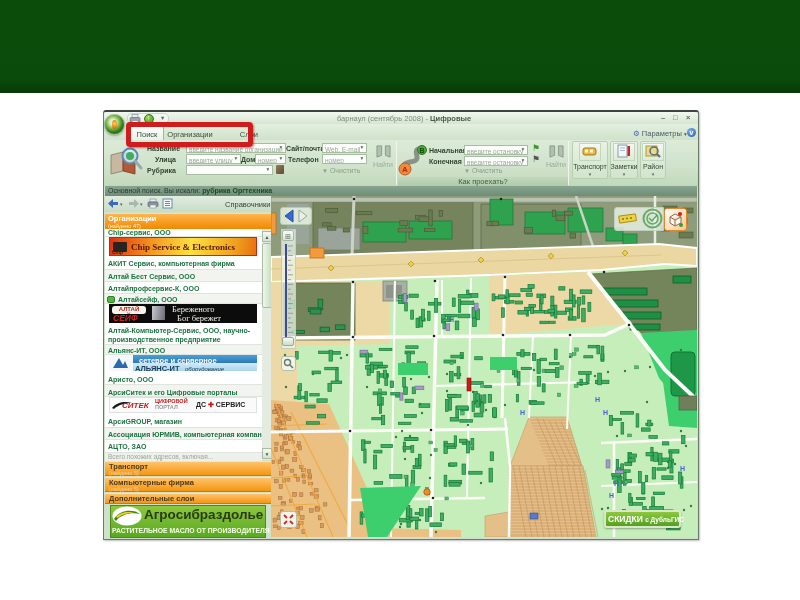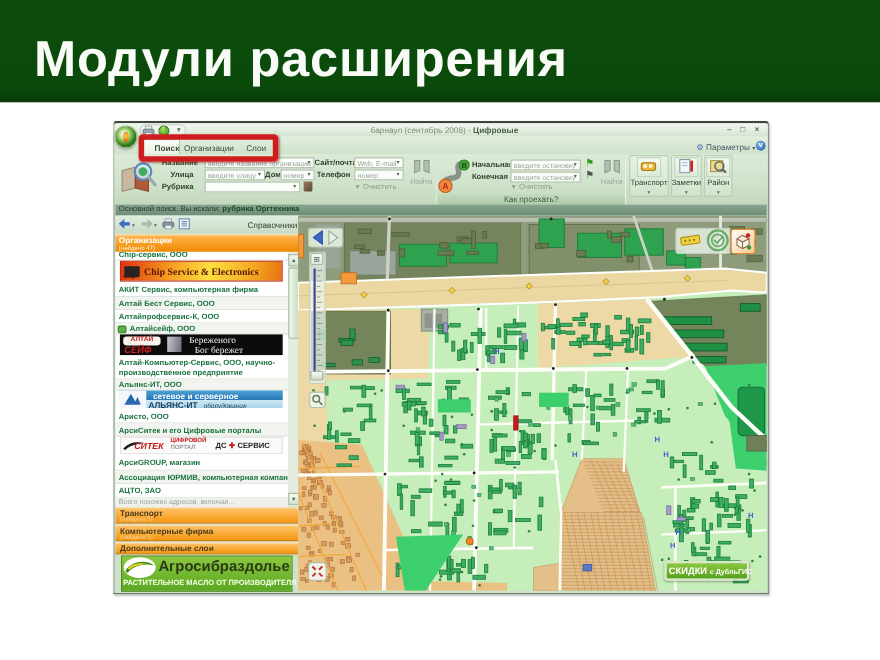--- a/index.html
+++ b/index.html
@@ -2,21 +2,20 @@
 <html><head><meta charset="utf-8"><style>
 *{margin:0;padding:0;box-sizing:border-box}
 body{width:800px;height:600px;background:#ffffff;font-family:"Liberation Sans",sans-serif;overflow:hidden;position:relative}
 #slide{position:absolute;left:0;top:0;width:800px;height:600px}
 .abs{position:absolute}
 </style></head><body>
 <div id="slide">
 
 <div class="abs" style="left:0;top:0;width:800px;height:93px;background:linear-gradient(#0b4c0b,#0a4a0a 86%,#073a07)"></div>
 
-<div class="abs" style="left:31px;top:26px;font-size:46px;font-weight:bold;color:#f8fbf6;letter-spacing:0.7px">Модули расширения</div>
 
 <div class="abs" style="left:103px;top:110px;width:596px;height:430px;background:#cfe0cb;border:1px solid #6a7a68;border-top:2px solid #3c463c;border-radius:3px 3px 0 0;box-shadow:1px 1px 2px rgba(0,0,0,0.25)"></div>
 
 <div class="abs" style="left:104px;top:112px;width:594px;height:12px;background:linear-gradient(#f2f8f0,#d5e5d1);border-radius:3px 3px 0 0"></div>
 
 <div class="abs" style="left:337px;top:114px;font-size:7.5px;color:#7a8d7a">барнаул (сентябрь 2008) - <b style="color:#4a5d4a">Цифровые</b></div>
 
 <div class="abs" style="left:661px;top:113px;font-size:7.5px;color:#5a6a5a;font-weight:bold">–</div>
 <div class="abs" style="left:673px;top:113px;font-size:7.5px;color:#5a6a5a;font-weight:bold">□</div>
 <div class="abs" style="left:686px;top:113px;font-size:7.5px;color:#5a6a5a;font-weight:bold">×</div>
@@ -32,25 +31,25 @@
       <rect x="3" y="6.5" width="6" height="3" fill="#f4f6f8" stroke="#8a94a0" stroke-width="0.7"></rect>
     </svg>
 
 <div class="abs" style="left:144px;top:114px;width:10px;height:10px;border-radius:50%;background:radial-gradient(circle at 35% 30%,#9ed64e,#3f9a20);border:1px solid #2f7a18"></div>
 <div class="abs" style="left:146.5px;top:114px;font-size:7px;color:#e8ffe0;font-weight:bold">↑</div>
 
 <div class="abs" style="left:161px;top:114px;font-size:6.5px;color:#5a6a5a">▾</div>
 
 <div class="abs" style="left:104px;top:124px;width:594px;height:16px;background:linear-gradient(#e4efe0,#cfe2ca)"></div>
 
-<div class="abs" style="left:130px;top:126px;width:34px;height:14px;background:linear-gradient(#fbfdfa,#eaf2e6);border:1px solid #9fb89a;border-bottom:none;border-radius:2px 2px 0 0;font-size:7.5px;font-weight:bold;color:#3a4a3a;text-align:right;padding-top:3px">Поиск</div>
+<div class="abs" style="left:130px;top:126px;width:34px;height:14px;background:linear-gradient(#fbfdfa,#eaf2e6);border:1px solid #9fb89a;border-bottom:none;border-radius:2px 2px 0 0;font-size:7.5px;font-weight:normal;color:#3a4a3a;text-align:center;padding-top:3px">Поиск</div>
 
 <div class="abs" style="left:167px;top:130px;width:46px;font-size:7.5px;color:#3a4a3a;text-align:center">Организации</div>
 
-<div class="abs" style="left:221px;top:130px;width:21px;font-size:7.5px;color:#3a4a3a;text-align:right">Слои</div>
+<div class="abs" style="left:237px;top:130px;width:21px;font-size:7.5px;color:#3a4a3a;text-align:right">Слои</div>
 
 <div class="abs" style="left:633px;top:129px;font-size:7.5px;color:#4a5a6a"><span style="color:#4a6ab0">⚙</span> Параметры <span style="font-size:5.5px">▾</span></div>
 
 <div class="abs" style="left:687px;top:128px;width:9px;height:9px;border-radius:50%;background:radial-gradient(circle at 35% 30%,#7ab0e8,#2a5ab0);color:#fff;font-size:7px;font-weight:bold;text-align:center;line-height:9px">v</div>
 
 <div class="abs" style="left:104px;top:140px;width:594px;height:46px;background:linear-gradient(#dcebd8,#cfe2ca 60%,#c2d8bc)"></div>
 
 <div class="abs" style="left:396px;top:141px;width:1px;height:44px;background:#aac4a4;border-right:1px solid #eef5ec"></div>
 
 <div class="abs" style="left:568px;top:141px;width:1px;height:44px;background:#aac4a4;border-right:1px solid #eef5ec"></div>

